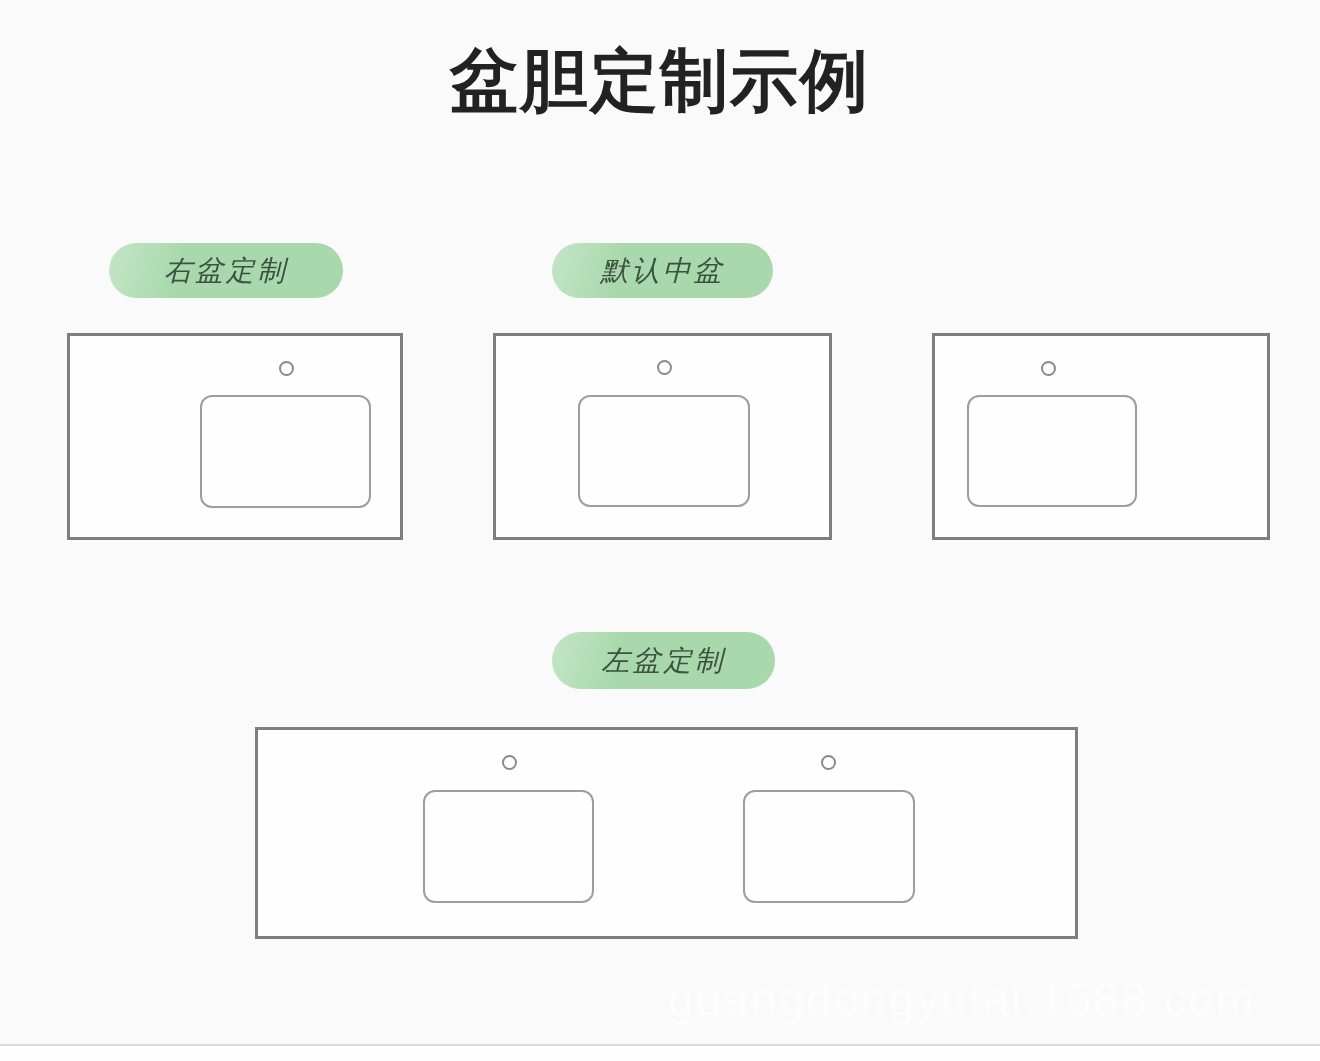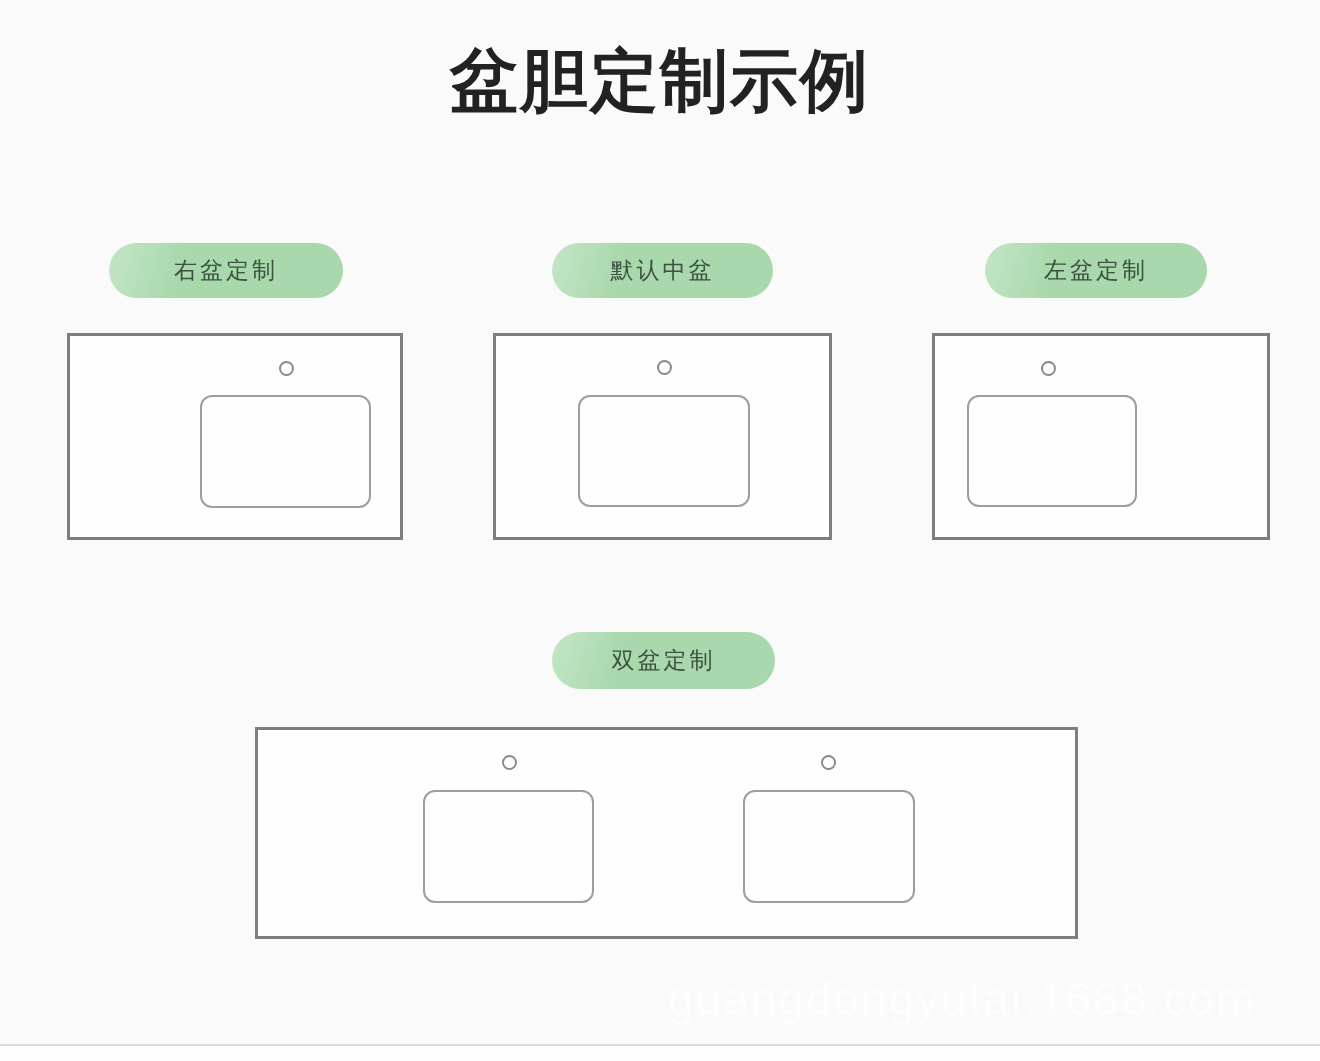--- a/index.html
+++ b/index.html
@@ -27,22 +27,23 @@
     position:absolute;left:0;top:36px;width:100%;
     text-align:center;
     font-size:68px;font-weight:900;letter-spacing:2px;
     color:var(--title-text);
   }
   .badge{
     position:absolute;
     display:flex;align-items:center;justify-content:center;
     background:linear-gradient(105deg, var(--badge-highlight) 0%, var(--badge-background) 32%);
     border-radius:30px;
-    font-size:23px;letter-spacing:3px;
+    font-size:28px;letter-spacing:3px;
     color:var(--badge-text);
+    font-style:italic;
   }
   .b1{left:109px;top:243px;width:234px;height:55px;}
   .b2{left:552px;top:243px;width:221px;height:55px;text-align:right;}
   .b3{left:985px;top:243px;width:222px;height:55px;}
   .b4{left:552px;top:632px;width:223px;height:57px;}
   .counter{
     position:absolute;box-sizing:border-box;
     border:3px solid var(--counter-border);
     background:var(--counter-fill);
   }
@@ -99,27 +100,26 @@
     <div class="hole"></div>
     <div class="basin"></div>
   </div>
 
   <div class="badge b2">默认中盆</div>
   <div class="counter c2">
     <div class="hole"></div>
     <div class="basin"></div>
   </div>
 
-  <div class="badge b3">左盆定制</div>
   <div class="counter c3">
     <div class="hole"></div>
     <div class="basin"></div>
   </div>
 
-  <div class="badge b4">双盆定制</div>
+  <div class="badge b4">左盆定制</div>
   <div class="counter c4">
     <div class="hole hole-left"></div>
     <div class="hole hole-right"></div>
     <div class="basin basin-left"></div>
     <div class="basin basin-right"></div>
   </div>
 
   <div class="watermark">guangdongyutai.1688.com</div>
   <div class="bottom-line"></div>
   <div class="bottom-strip"></div>

